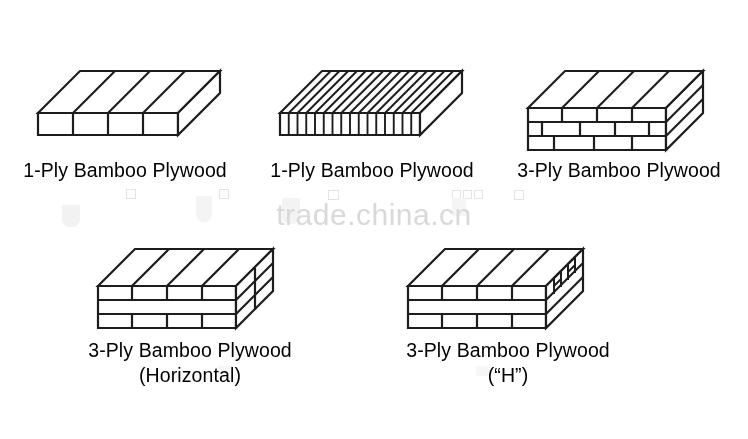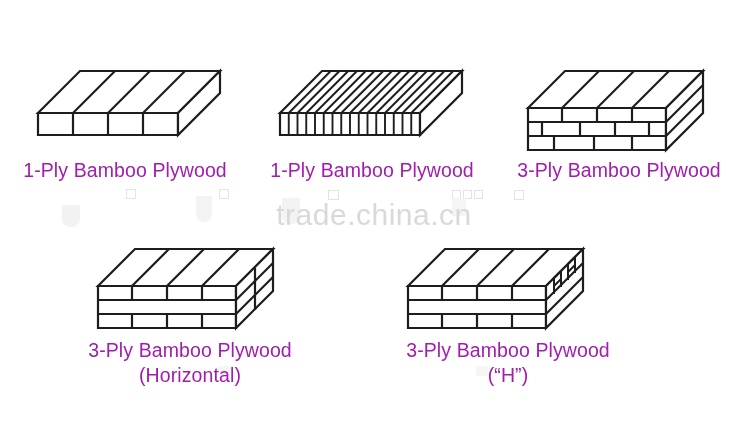--- a/index.html
+++ b/index.html
@@ -28,21 +28,21 @@
   }
 
   .fig svg {
     display: block;
     overflow: visible;
   }
 
   .caption {
     position: absolute;
     text-align: center;
-    color: #a21caf;
+    color: #000000;
     font-size: 19.5px;
     line-height: 25px;
     letter-spacing: 0.1px;
     white-space: nowrap;
     font-family: "Liberation Sans", sans-serif;
   }
   .caption .line2 {
     display: block;
     text-align: center;
   }

